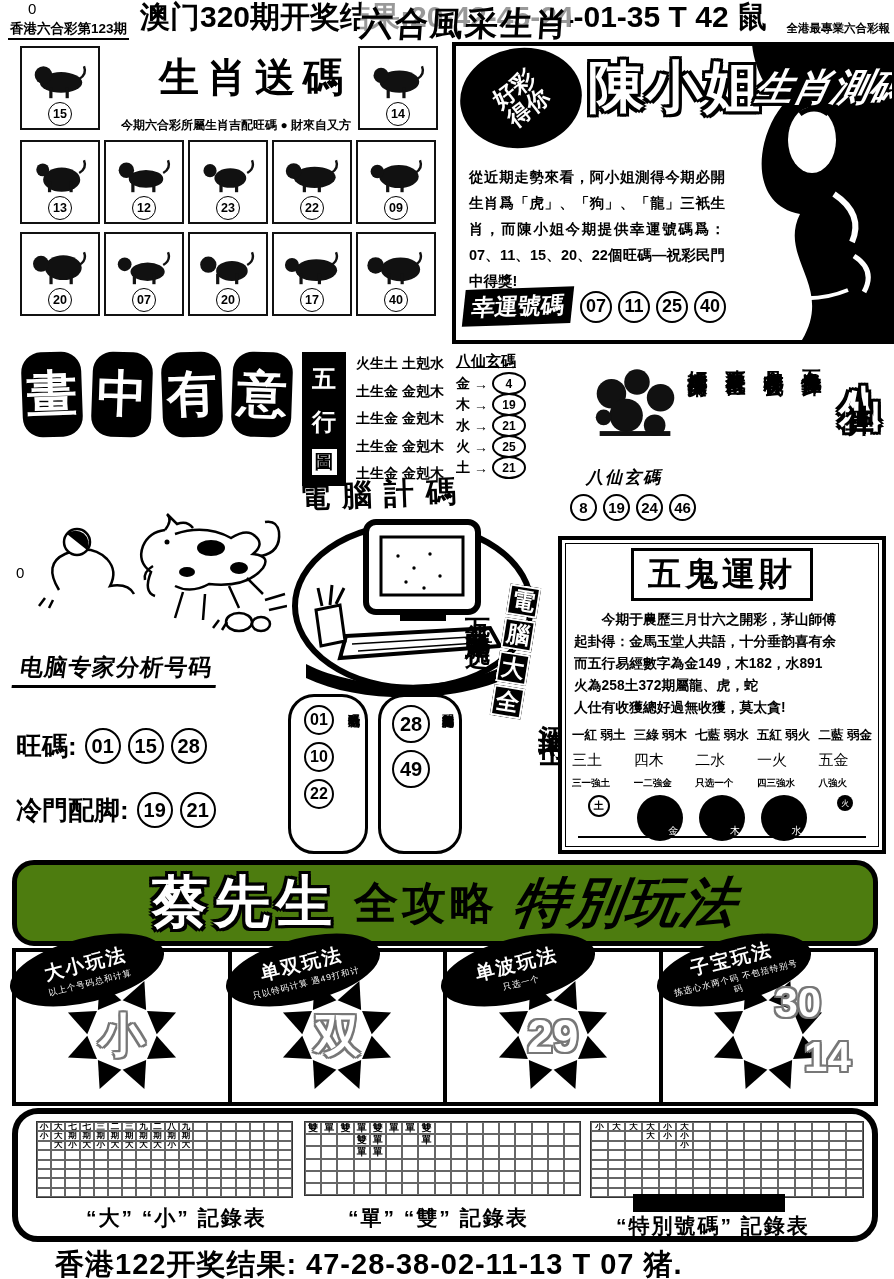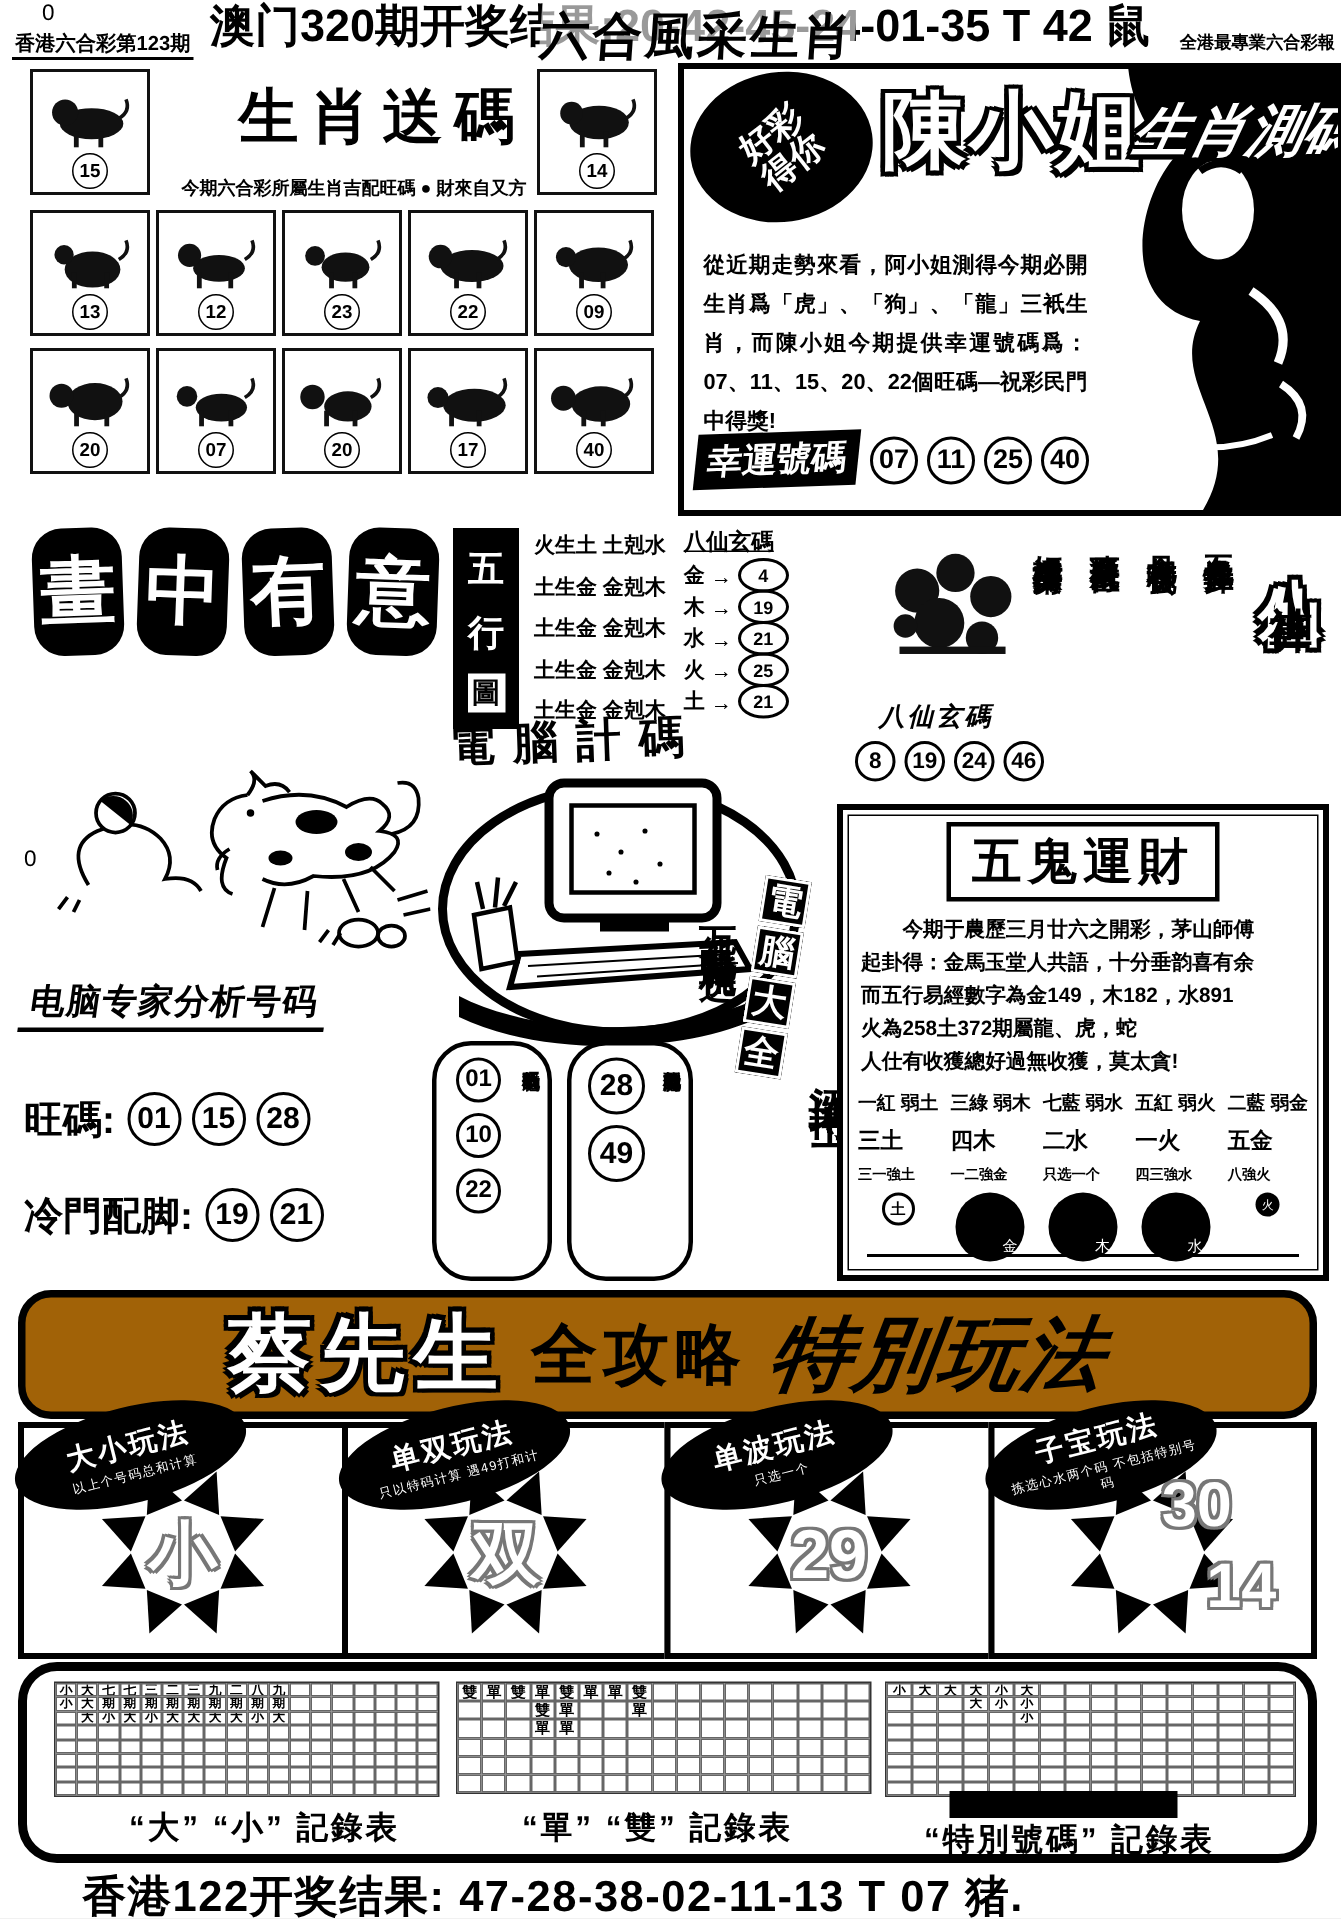--- a/index.html
+++ b/index.html
@@ -87,29 +87,29 @@
   #vslogan{left:462px;top:598px;writing-mode:vertical-rl;text-orientation:upright;font-size:25px;font-weight:700;letter-spacing:5px;}
   #vexpert{left:533px;top:700px;writing-mode:vertical-rl;text-orientation:upright;font-size:29px;font-weight:700;letter-spacing:7px;}
   
   #wugui{left:558px;top:536px;width:328px;height:318px;border:4px solid #000;background:#fff;box-sizing:border-box;outline:1px solid #000;outline-offset:-8px;}
   #wg-title{margin:8px auto 0;width:fit-content;border:3px solid #000;padding:1px 14px;font-size:33px;font-weight:900;letter-spacing:4px;}
   #wg-body{padding:8px 12px 0;font-size:13.8px;font-weight:700;line-height:1.6;}
   #wg-body .ind{text-indent:2em;}
   #wg-cols{display:flex;justify-content:space-between;padding:8px 10px 0;}
   .wg-col{display:flex;flex-direction:column;align-items:flex-start;}
   .wg-top{font-size:12.5px;font-weight:900;white-space:nowrap;}
-  .wg-mid{font-size:15px;font-weight:700;margin-top:7px;}
+  .wg-mid{font-size:15px;font-weight:400;margin-top:7px;}
   .wg-bot{font-size:9.5px;font-weight:700;margin-top:7px;white-space:nowrap;}
   .wg-ball{margin-top:5px;align-self:center;}
   .ball-small-outline{width:18px;height:18px;border:2px solid #000;border-radius:50%;font-size:10px;font-weight:700;display:flex;align-items:center;justify-content:center;}
   .ball-big-black{width:46px;height:46px;background:#000;border-radius:50%;color:#fff;font-size:10px;display:flex;align-items:flex-end;justify-content:flex-end;padding:3px 5px;box-sizing:border-box;}
   .ball-small-black{width:16px;height:16px;background:#000;border-radius:50%;color:#fff;font-size:8px;display:flex;align-items:center;justify-content:center;}
   #wg-rule{position:absolute;left:578px;top:836px;width:288px;border-top:2px solid #000;}
   
-  #banner{left:12px;top:860px;width:866px;height:86px;border:5px solid #000;border-radius:22px;background:#a16207;display:flex;align-items:center;justify-content:center;gap:16px;box-sizing:border-box;}
+  #banner{left:12px;top:860px;width:866px;height:86px;border:5px solid #000;border-radius:22px;background:#4d7c0f;display:flex;align-items:center;justify-content:center;gap:16px;box-sizing:border-box;}
   #bn-outline{font-size:56px;font-weight:900;letter-spacing:6px;}
   #bn-solid{font-size:44px;font-weight:900;letter-spacing:4px;}
   #bn-style{font-size:54px;font-weight:900;font-style:italic;transform:skewX(-8deg);letter-spacing:2px;}
   
   #plays{left:12px;top:948px;width:866px;height:158px;display:flex;}
   .play{flex:1;border:4px solid #000;margin-left:-4px;position:relative;background:#fff;}
   .play:first-child{margin-left:0;}
   .badge{position:absolute;left:-8px;top:-14px;width:158px;height:64px;background:#000;border-radius:50%;transform:rotate(-14deg);display:flex;flex-direction:column;align-items:center;justify-content:center;color:#fff;z-index:2;}
   .badge .bt{font-size:19px;font-weight:800;letter-spacing:2px;white-space:nowrap;}
   .badge .bs{font-size:8.5px;margin-top:1px;letter-spacing:1px;max-width:130px;text-align:center;line-height:1.2;}

